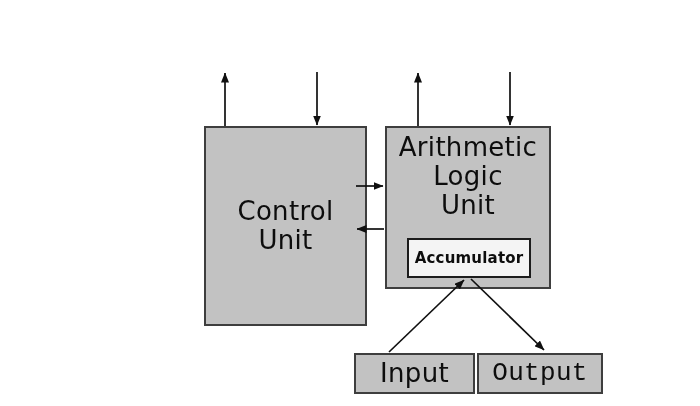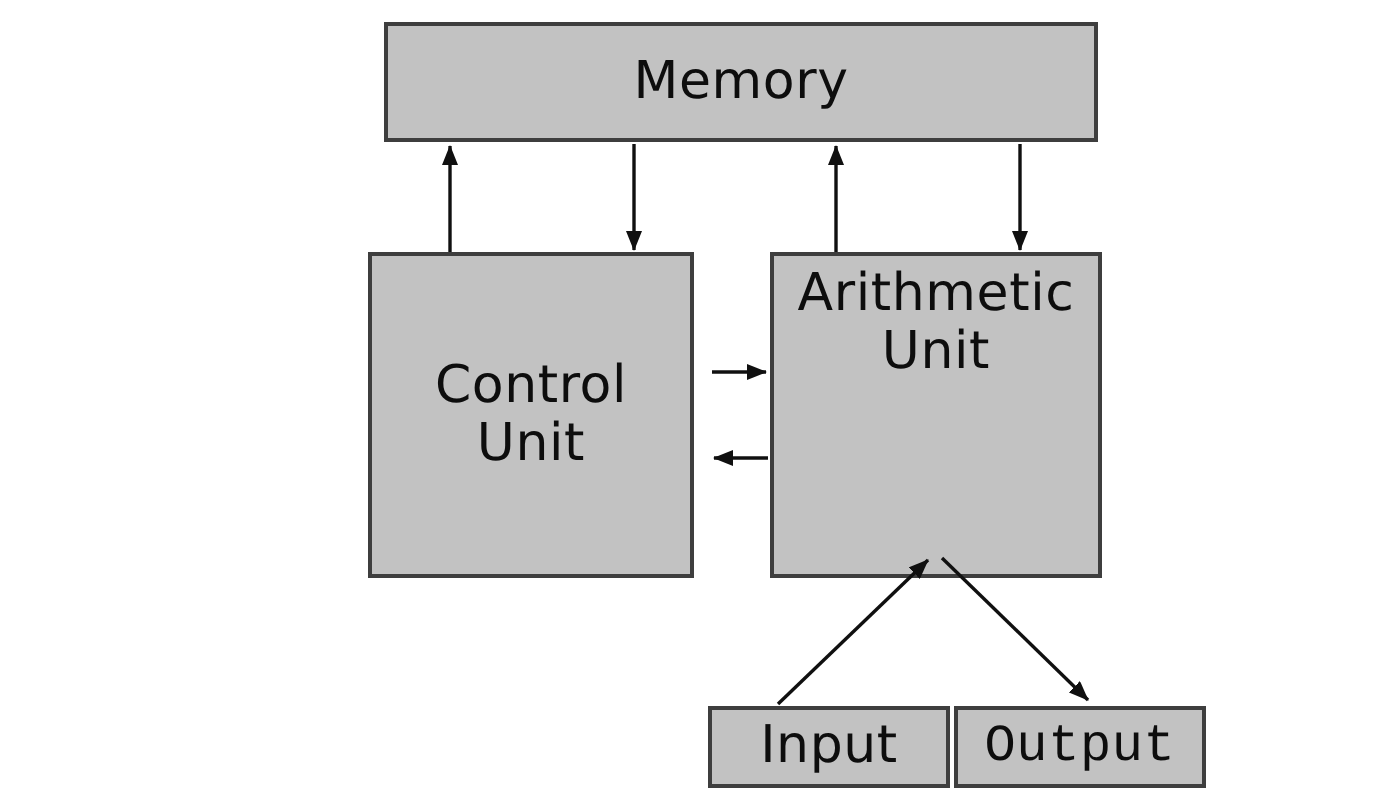--- a/index.html
+++ b/index.html
@@ -24,21 +24,21 @@
     display: flex;
     flex-direction: column;
     align-items: center;
     justify-content: center;
     text-align: center;
     font-size: 26px;
     line-height: 29px;
     letter-spacing: 0.3px;
   }
   .box-memory   { left: 192px; top: 11px;  width: 357px; height: 60px; }
-  .box-cu       { left: 184px; top: 126px; width: 163px; height: 163px; }
+  .box-cu       { left: 204px; top: 126px; width: 163px; height: 200px; }
   .box-alu      { left: 385px; top: 126px; width: 166px; height: 163px;
                   justify-content: flex-start; padding-top: 5px; }
   .box-acc {
     position: absolute;
     box-sizing: border-box;
     left: 20px; top: 110px; width: 124px; height: 40px;
     background: #f4f4f4;
     border: 2px solid #1c1c1c;
     display: flex;
     align-items: center;
@@ -61,32 +61,33 @@
     stroke: #101010;
     stroke-width: 1.7;
     fill: none;
   }
 </style>
 </head>
 <body>
 
 <div class="canvas">
 
-  <div class="box box-memory">
-    <span>Memory</span>
-  </div>
 
   <div class="box box-cu">
     <span>Control</span>
     <span>Unit</span>
   </div>
 
   <div class="box box-alu">
     <span>Arithmetic</span>
+    <span>Logic</span>
     <span>Unit</span>
+    <div class="box-acc">
+      <span>Accumulator</span>
+    </div>
   </div>
 
   <div class="box box-input">
     <span>Input</span>
   </div>
 
   <div class="box box-output">
     <span>Output</span>
   </div>
 

